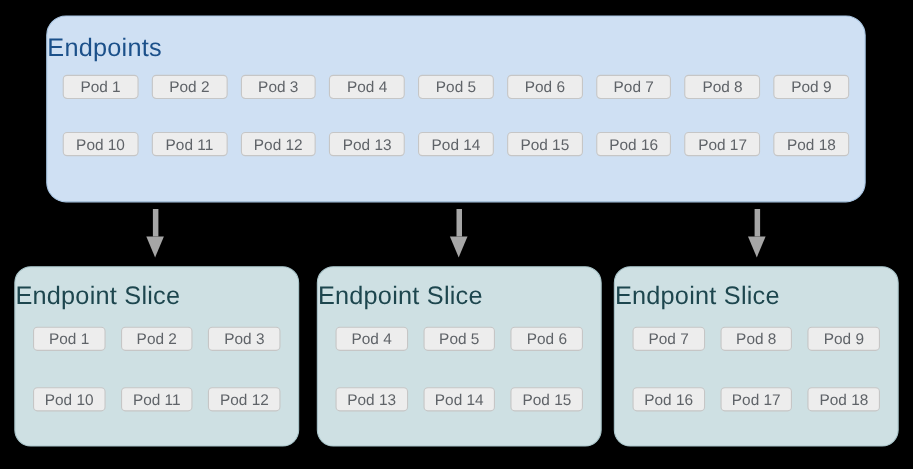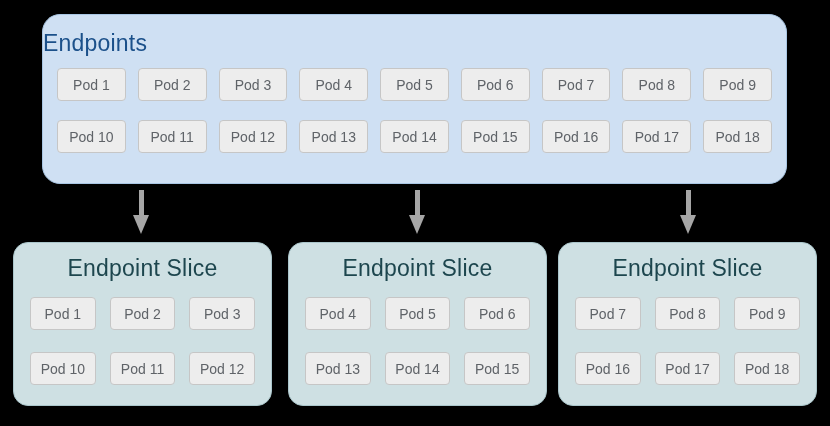--- a/index.html
+++ b/index.html
@@ -18,21 +18,21 @@
   .ep-title{
     margin:15px 0 0 0;
     font-size:23px;font-weight:500;letter-spacing:.2px;
     color:var(--endpoints-title,#1b508a);
   }
   .ep-row{position:absolute;left:14px;right:14px;display:flex;gap:12px;}
   .ep-row.r1{top:53px;}
   .ep-row.r2{top:105px;}
   
   .pod{
-    flex:1;height:33px;box-sizing:border-box;
+    flex:1;height:22px;box-sizing:border-box;
     display:flex;align-items:center;justify-content:center;
     background:var(--pod-bg,#ededed);
     border:1px solid var(--pod-border,#c6c6c6);
     border-radius:4px;
     color:var(--pod-text,#5f6368);
     font-size:14px;white-space:nowrap;
   }
   
   .arrow{position:absolute;top:190px;width:16px;}
   .arrow .shaft{width:5px;height:25px;margin:0 auto;background:var(--arrow,#a6a6a6);}
@@ -44,21 +44,21 @@
   #arrow-1{left:133px;} #arrow-2{left:409px;} #arrow-3{left:680px;}
   
   .slice{
     position:absolute;top:242px;width:259px;height:164px;
     background:var(--slice-bg,#cee0e3);
     border:1px solid var(--slice-border,#aac6cb);
     border-radius:15px;box-sizing:border-box;
   }
   #slice-1{left:13px;} #slice-2{left:288px;} #slice-3{left:558px;}
   .slice-title{
-    margin:12px 0 0 0;text-align:center;
+    margin:12px 0 0 0;text-align:left;
     font-size:23px;font-weight:500;letter-spacing:.2px;
     color:var(--slice-title,#1d464e);
   }
   .slice-row{position:absolute;left:16px;right:16px;display:flex;gap:14px;}
   .slice-row.r1{top:54px;}
   .slice-row.r2{top:109px;}
 </style>
 </head>
 <body>
 

